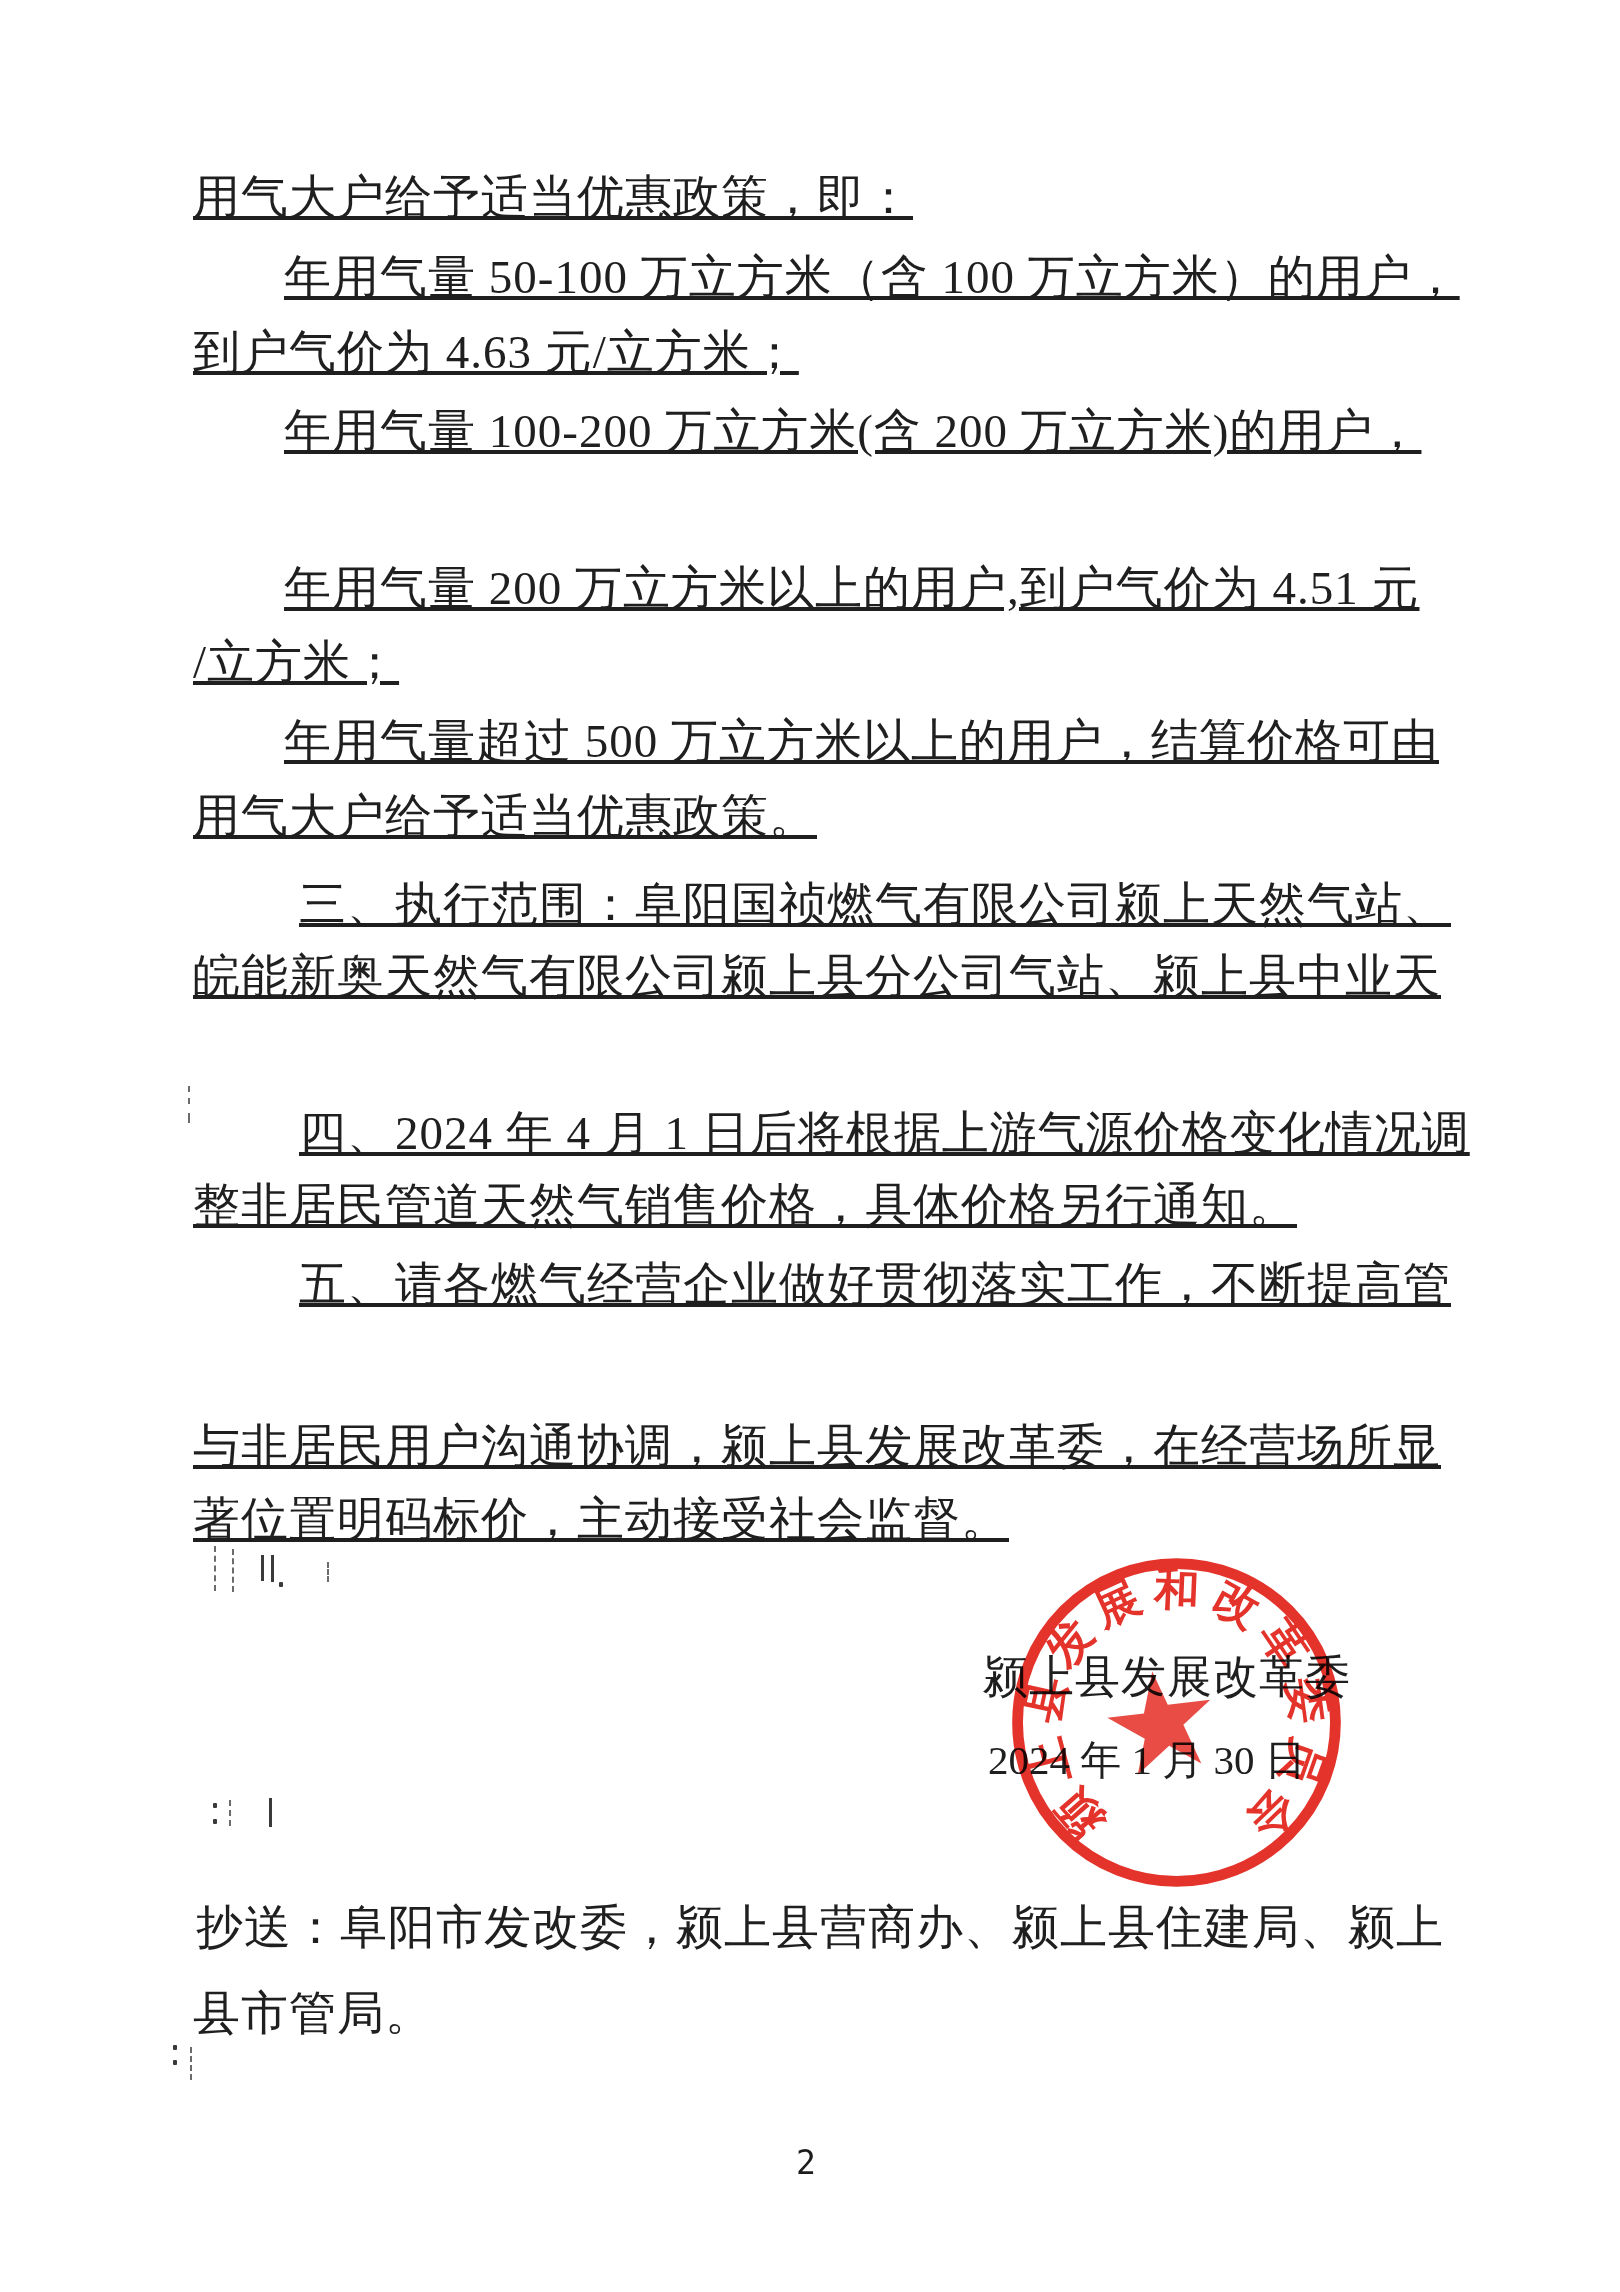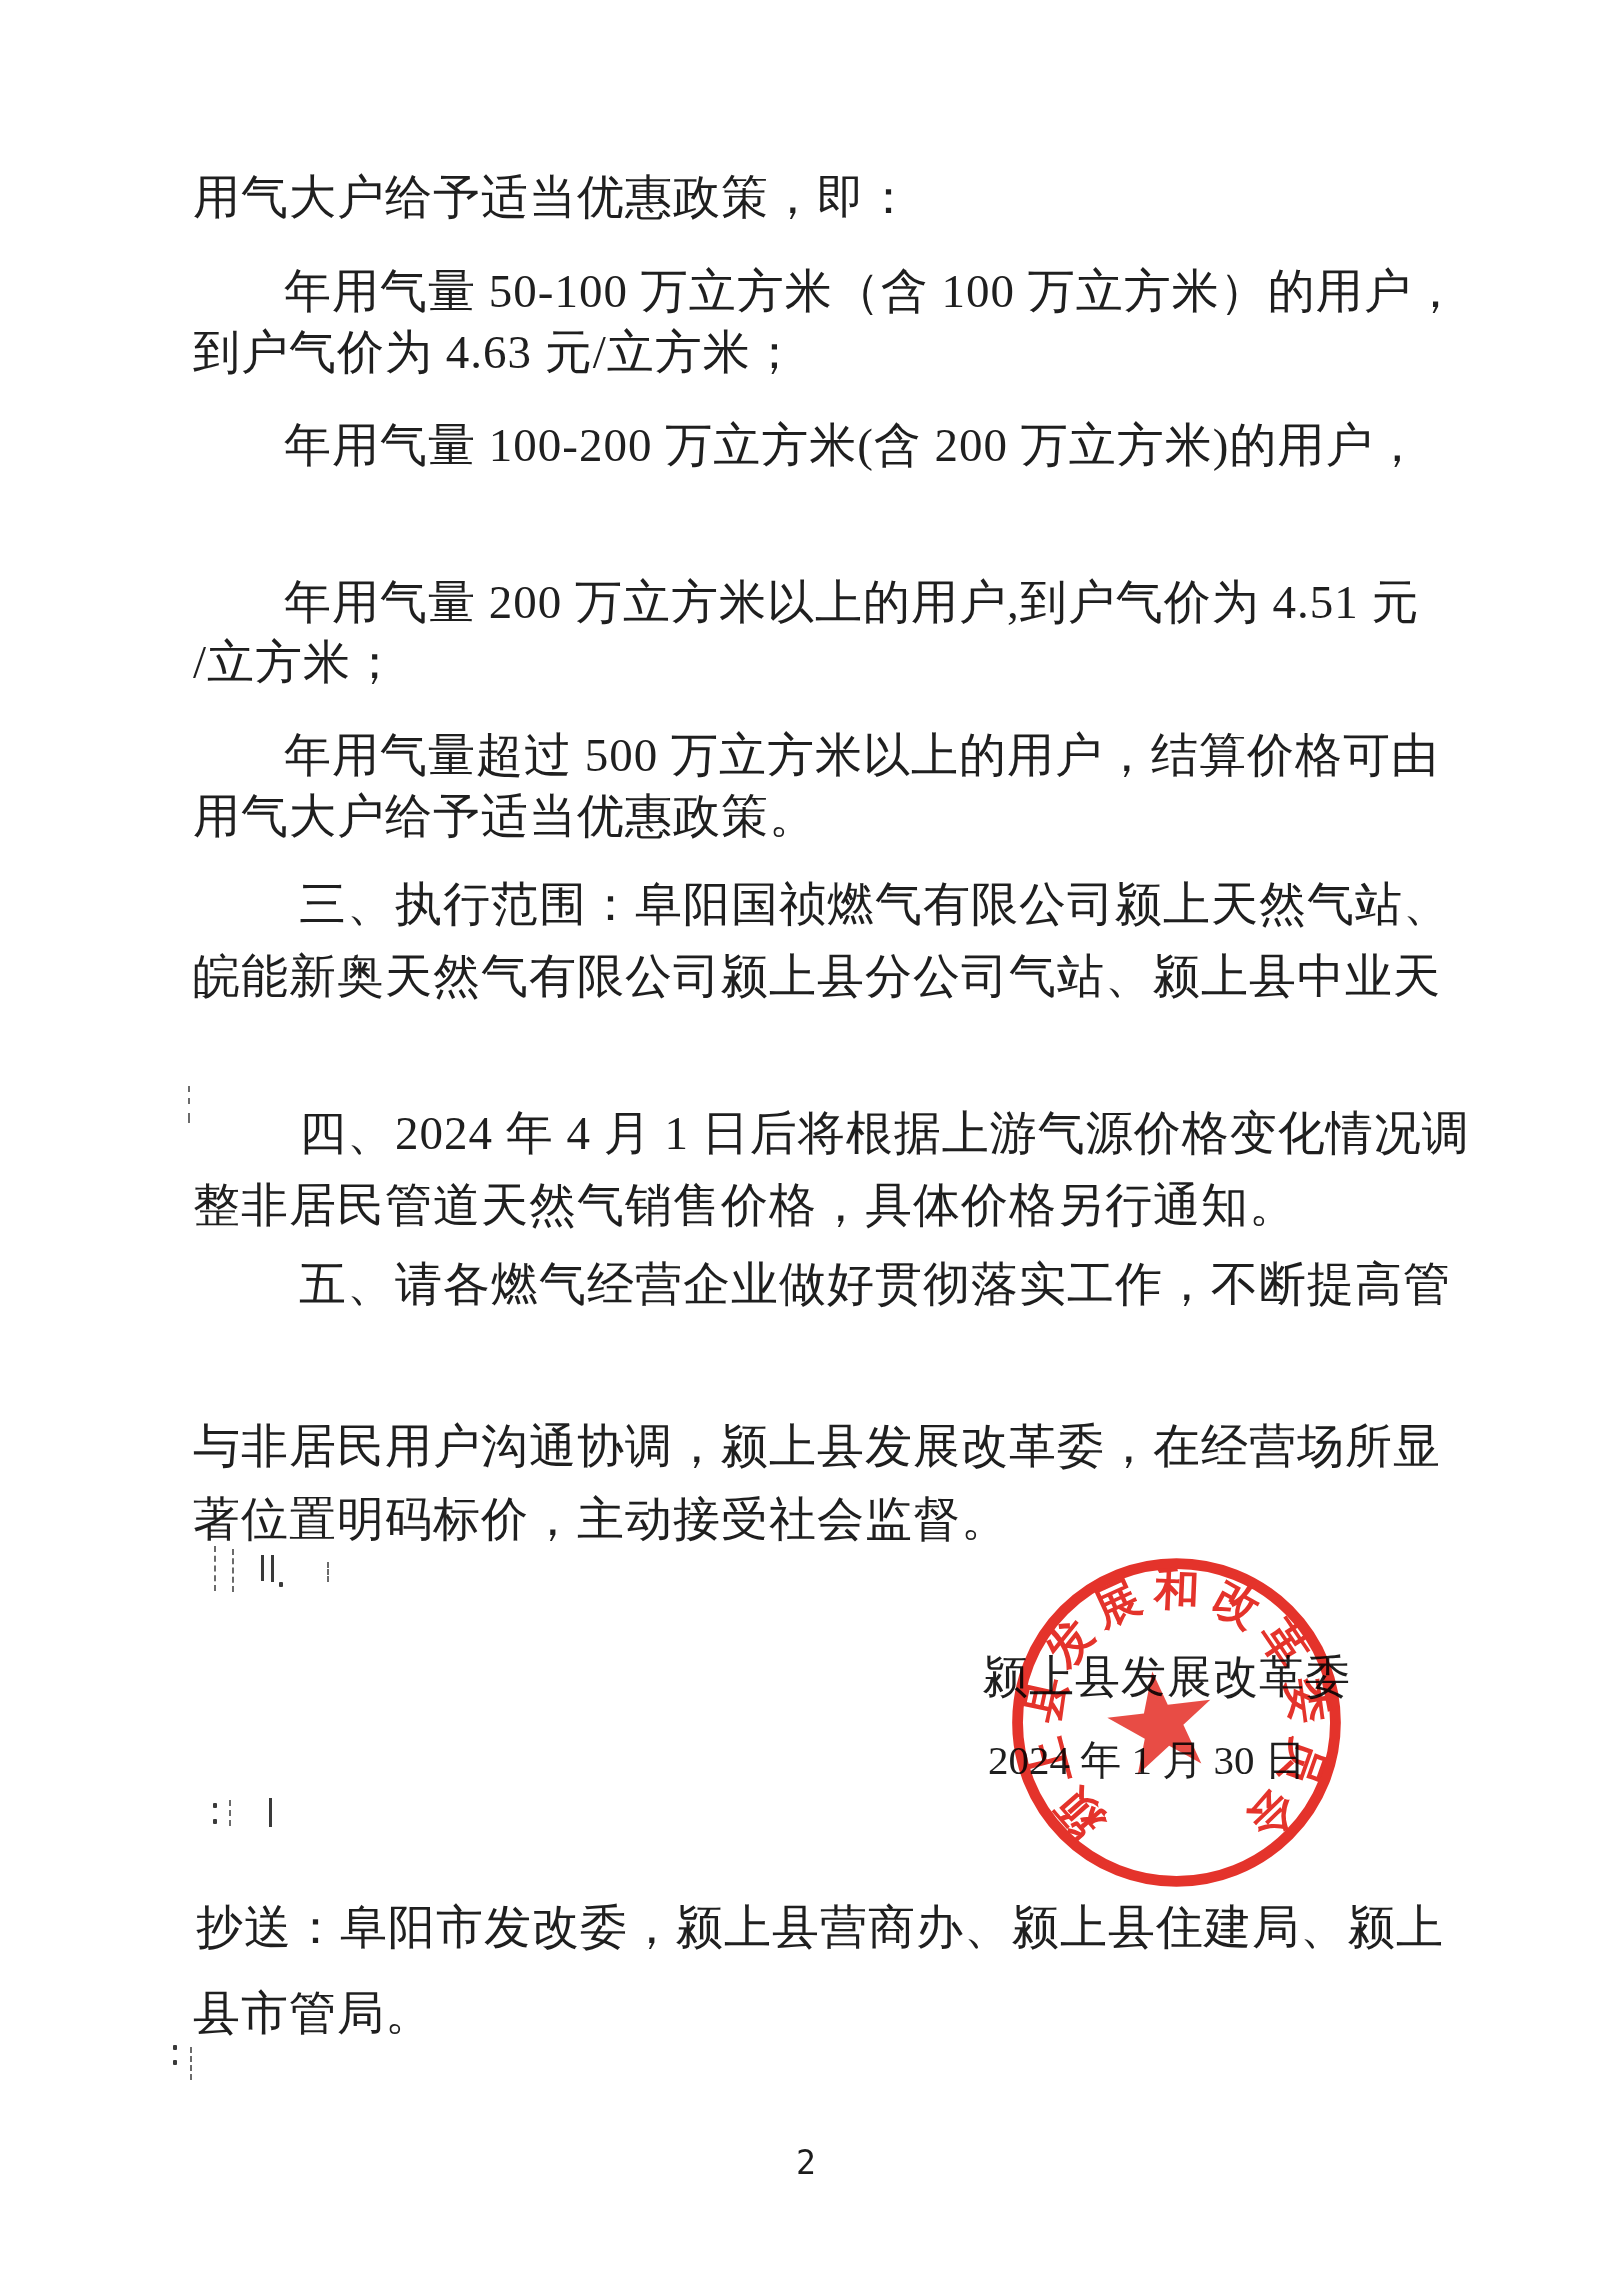--- a/index.html
+++ b/index.html
@@ -12,22 +12,23 @@
     color:#1f1f1f;
   }
   .bline{
     position:absolute;
     left:193px;
     font-size:47px;
     line-height:57px;
     white-space:pre;
     letter-spacing:1px;
     color:#1f1f1f;
+    text-decoration:underline;
   }
-  .ind{left:284px;margin-top:14px;}
+  .ind{left:284px;}
   .ind2{left:299px;}
   .sig{
     position:absolute;
     left:983px;top:1647px;
     font-size:45px;
     letter-spacing:1px;
     white-space:pre;
     color:#1f1f1f;
   }
   .sigdate{

